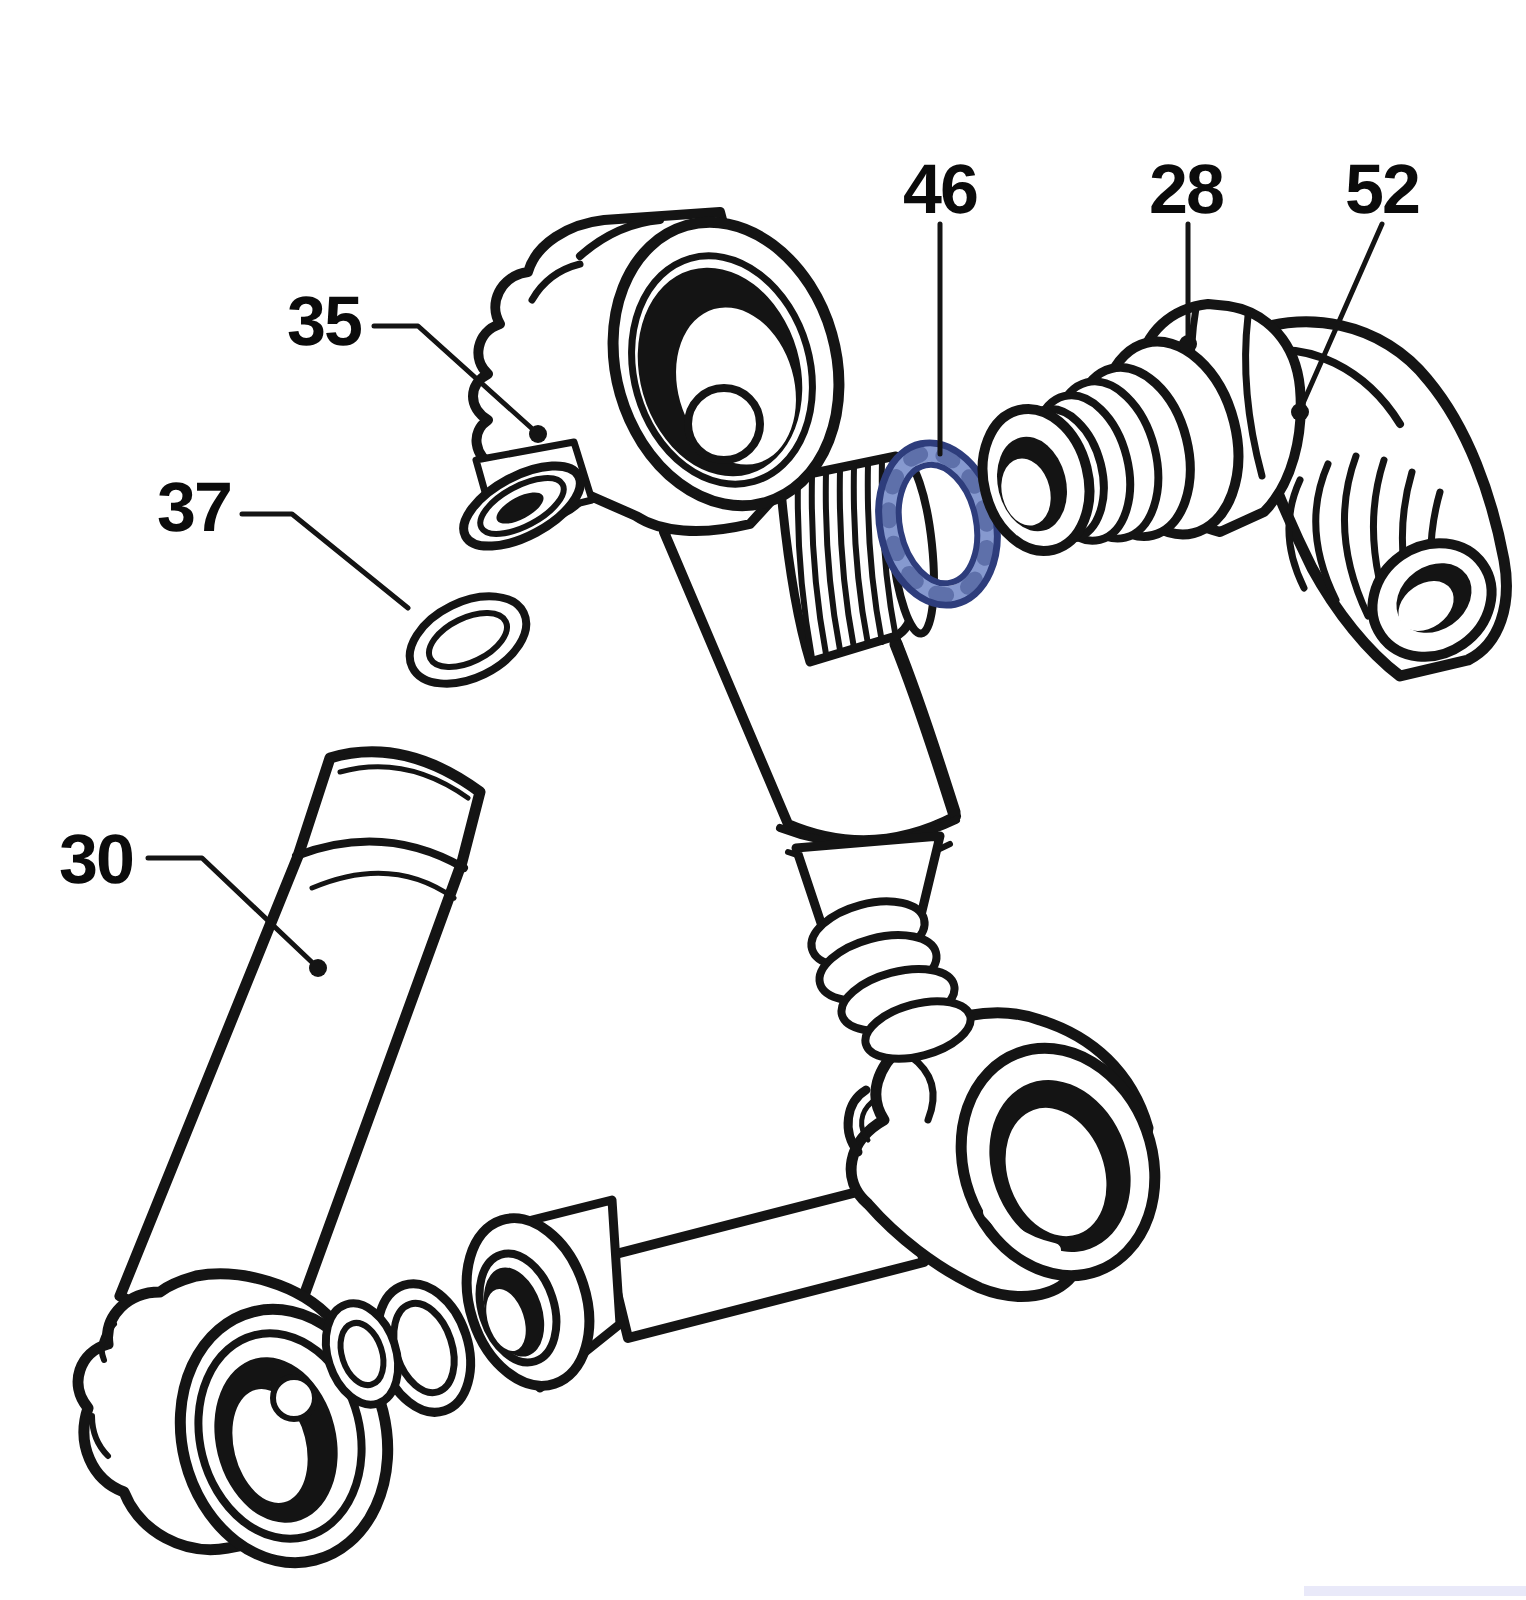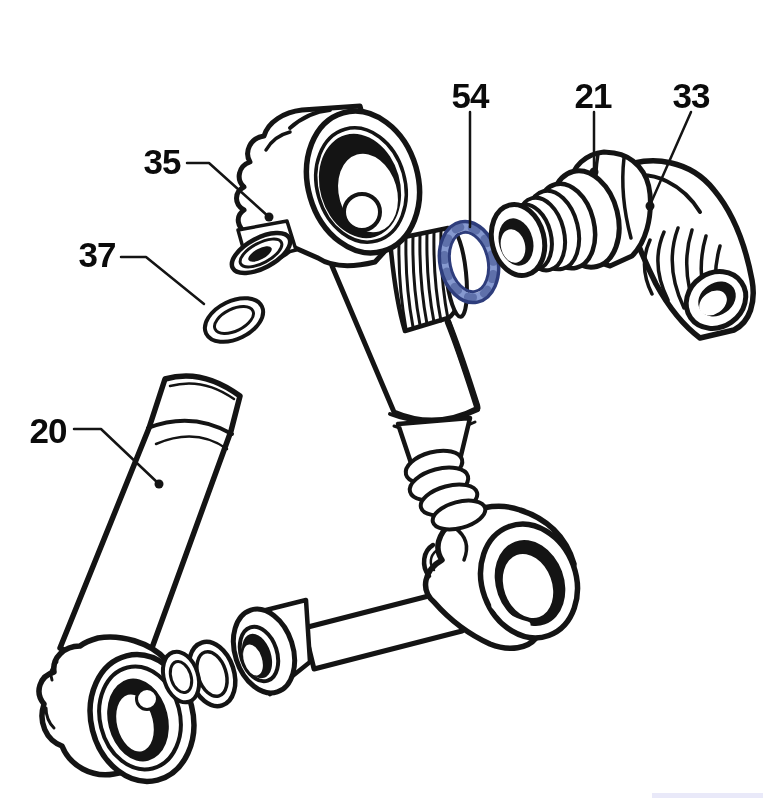--- a/index.html
+++ b/index.html
@@ -183,20 +183,20 @@
     <path d="M 470 112 L 470 227"></path>
     <path d="M 594 112 L 594 171"></path>
     <circle cx="594" cy="172" r="4.5" fill="#141414" stroke="none"></circle>
     <path d="M 691 112 L 650 205"></path>
     <circle cx="650" cy="206" r="4.5" fill="#141414" stroke="none"></circle>
   </g>
 </svg>
 
 <div class="part-label" style="left:162px;top:161px">35</div>
 <div class="part-label" style="left:97px;top:254px">37</div>
-<div class="part-label" style="left:48px;top:430px">20</div>
-<div class="part-label" style="left:470px;top:95px">54</div>
-<div class="part-label" style="left:593px;top:95px">21</div>
-<div class="part-label" style="left:691px;top:95px">33</div>
+<div class="part-label" style="left:48px;top:430px">30</div>
+<div class="part-label" style="left:470px;top:95px">46</div>
+<div class="part-label" style="left:593px;top:95px">28</div>
+<div class="part-label" style="left:691px;top:95px">52</div>
 
 <div class="artifact-bar"></div>
 
 </div>
 
 </body></html>

